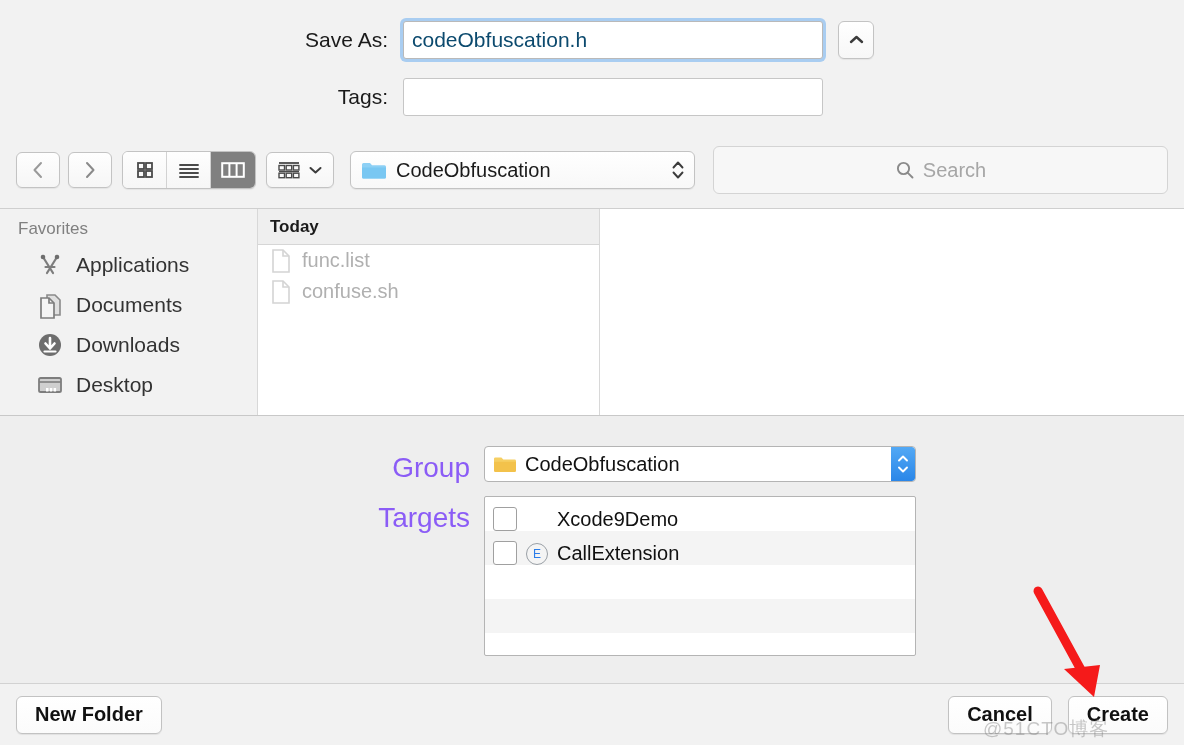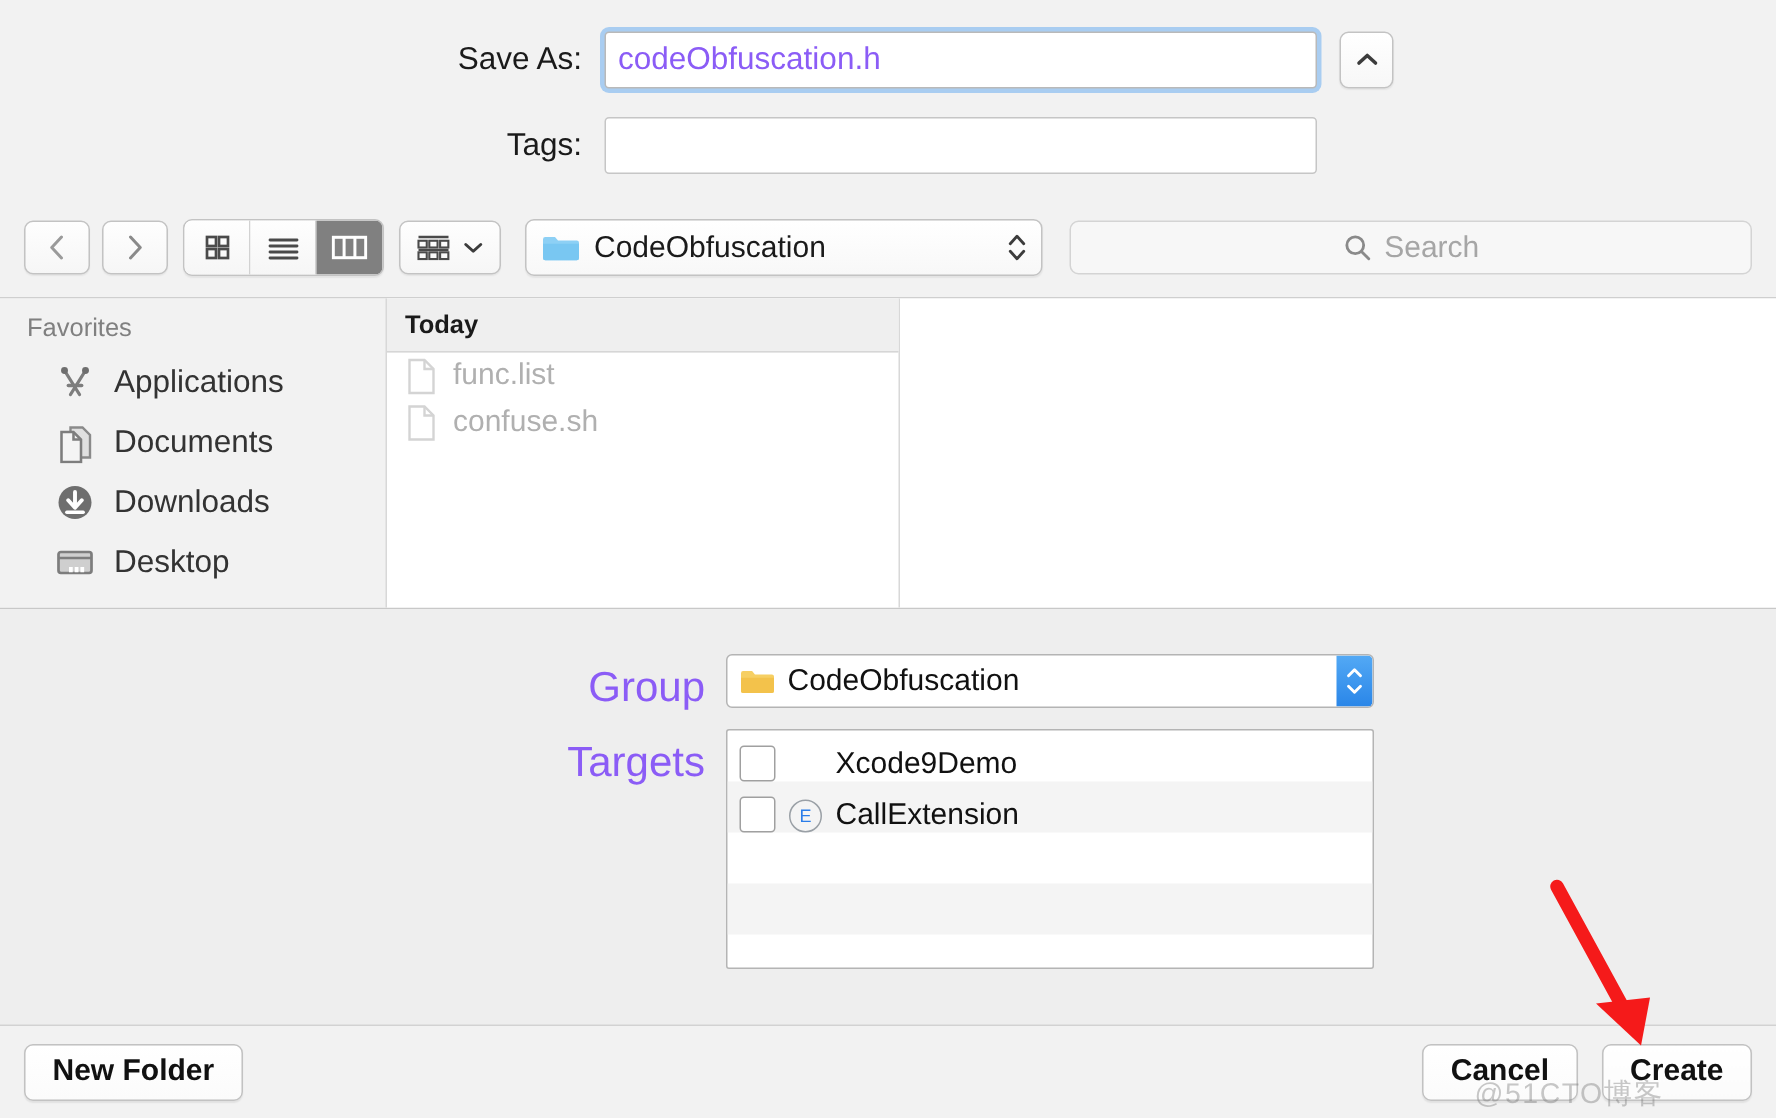--- a/index.html
+++ b/index.html
@@ -23,23 +23,23 @@
   .form-label {
     width: 400px; text-align: right; padding-right: 12px;
     font-size: 21px; color: #1a1a1a;
   }
   .field-wrap { position: relative; display: flex; align-items: center; }
   .focus-ring {
     padding: 3px; border-radius: 6px; background: #a9cdf1;
     display: inline-block; line-height: 0;
   }
   .text-field {
-    width: 475px; height: 38px;
+    width: 420px; height: 38px;
     background: #ffffff; border: 1px solid #b9b9b9; border-radius: 3px;
-    font-size: 21px; color: #8b5cf6; padding: 0 8px;
+    font-size: 21px; color: #0c4a6e; padding: 0 8px;
     display: flex; align-items: center;
   }
   .text-field.plain { border: 1px solid #c6c6c6; }
   .disclosure-btn {
     width: 36px; height: 38px; margin-left: 12px;
     background: linear-gradient(#ffffff,#f7f7f7);
     border: 1px solid #c3c3c3; border-radius: 6px;
     display: flex; align-items: center; justify-content: center;
     box-shadow: 0 1px 1px rgba(0,0,0,0.06);
   }
@@ -78,21 +78,21 @@
   }
   .path-popup {
     width: 345px; height: 38px; margin-left: 6px;
     background: linear-gradient(#ffffff,#f8f8f8);
     border: 1px solid #c3c3c3; border-radius: 6px;
     display: flex; align-items: center; padding: 0 8px 0 10px; gap: 9px;
     box-shadow: 0 1px 1px rgba(0,0,0,0.06);
   }
   .path-popup .label { font-size: 20px; color: #1a1a1a; flex: 1; }
   .search-field {
-    flex: 1; height: 36px; margin-left: 8px;
+    flex: 1; height: 48px; margin-left: 8px;
     background: #f7f7f7; border: 1px solid #d4d4d4; border-radius: 6px;
     display: flex; align-items: center; justify-content: center; gap: 8px;
   }
   .search-field .ph { font-size: 20px; color: #a6a6a6; }
 
   
   .browser {
     display: flex; height: 208px;
     border-top: 1px solid #cfcfcf; border-bottom: 1px solid #c8c8c8;
     background: #ffffff;

